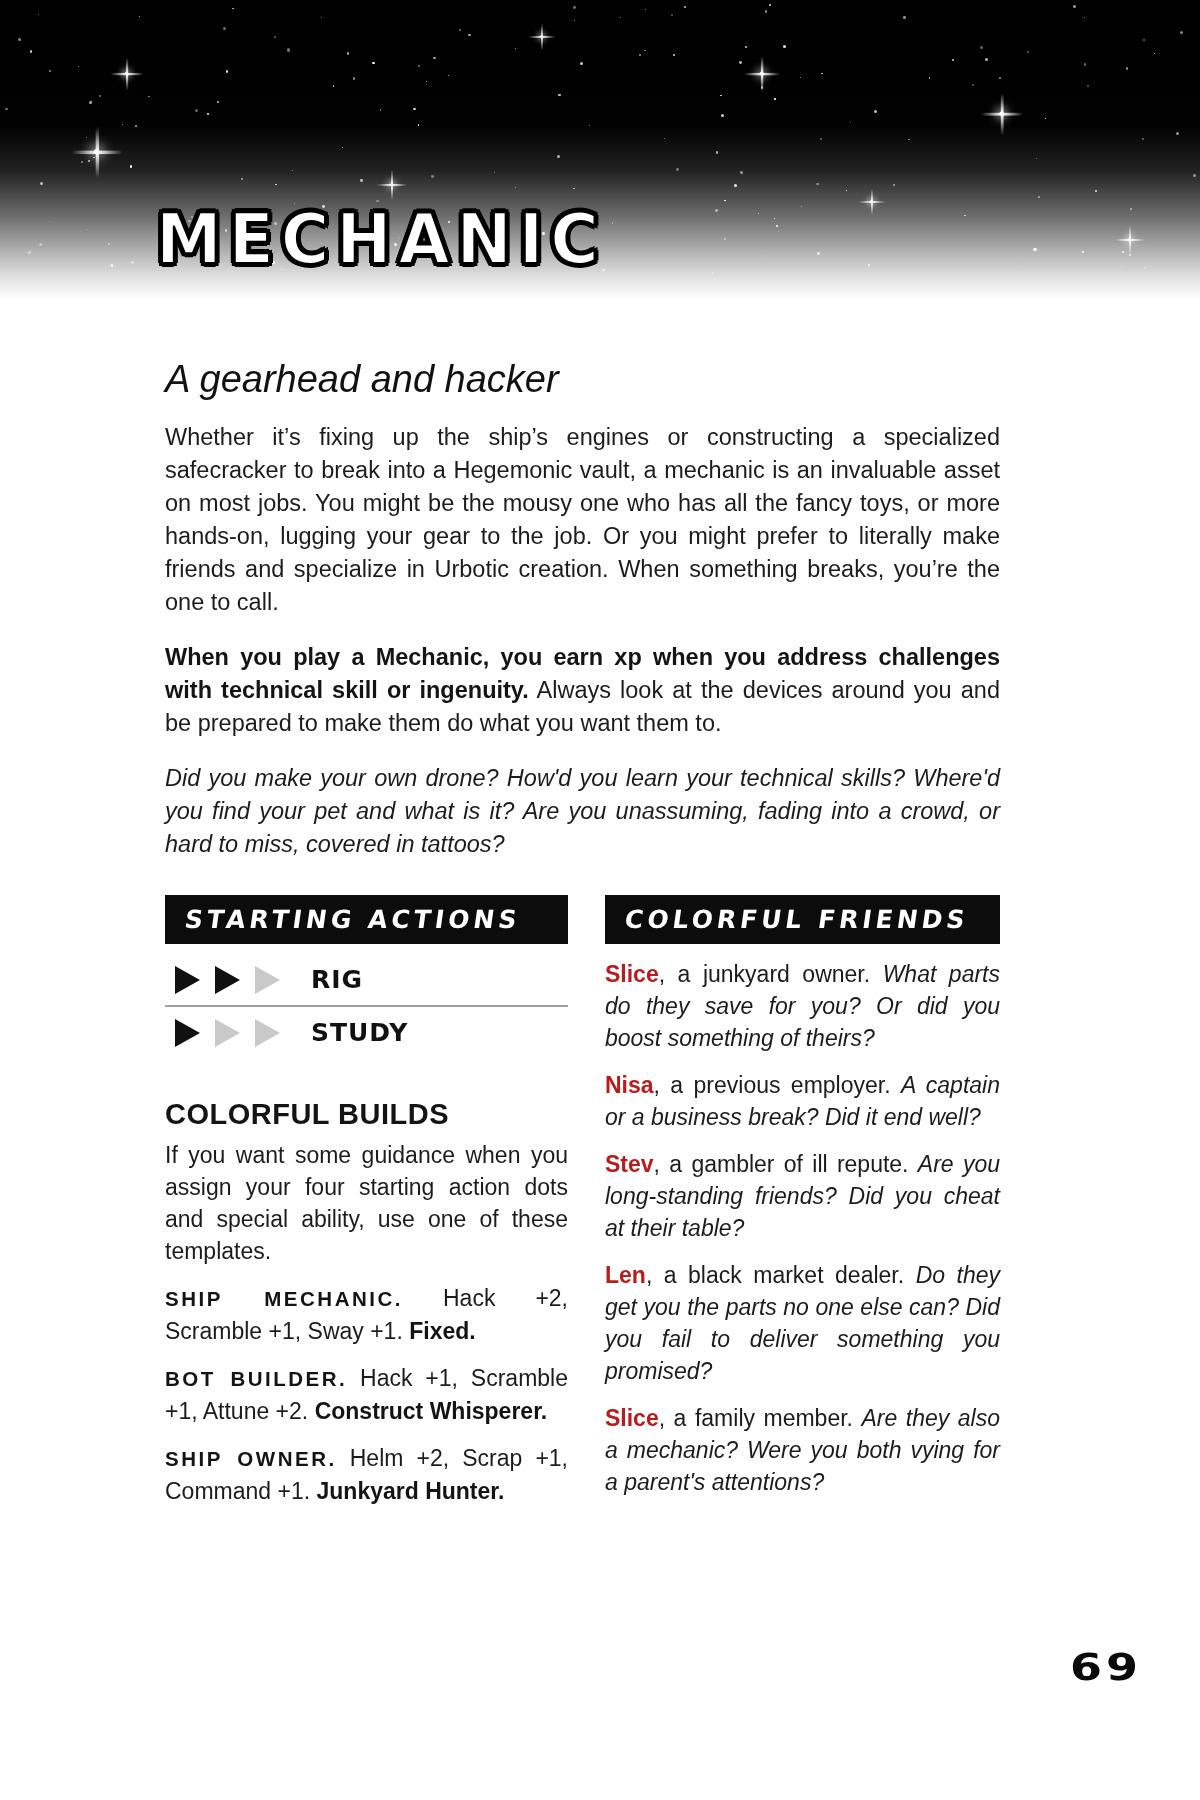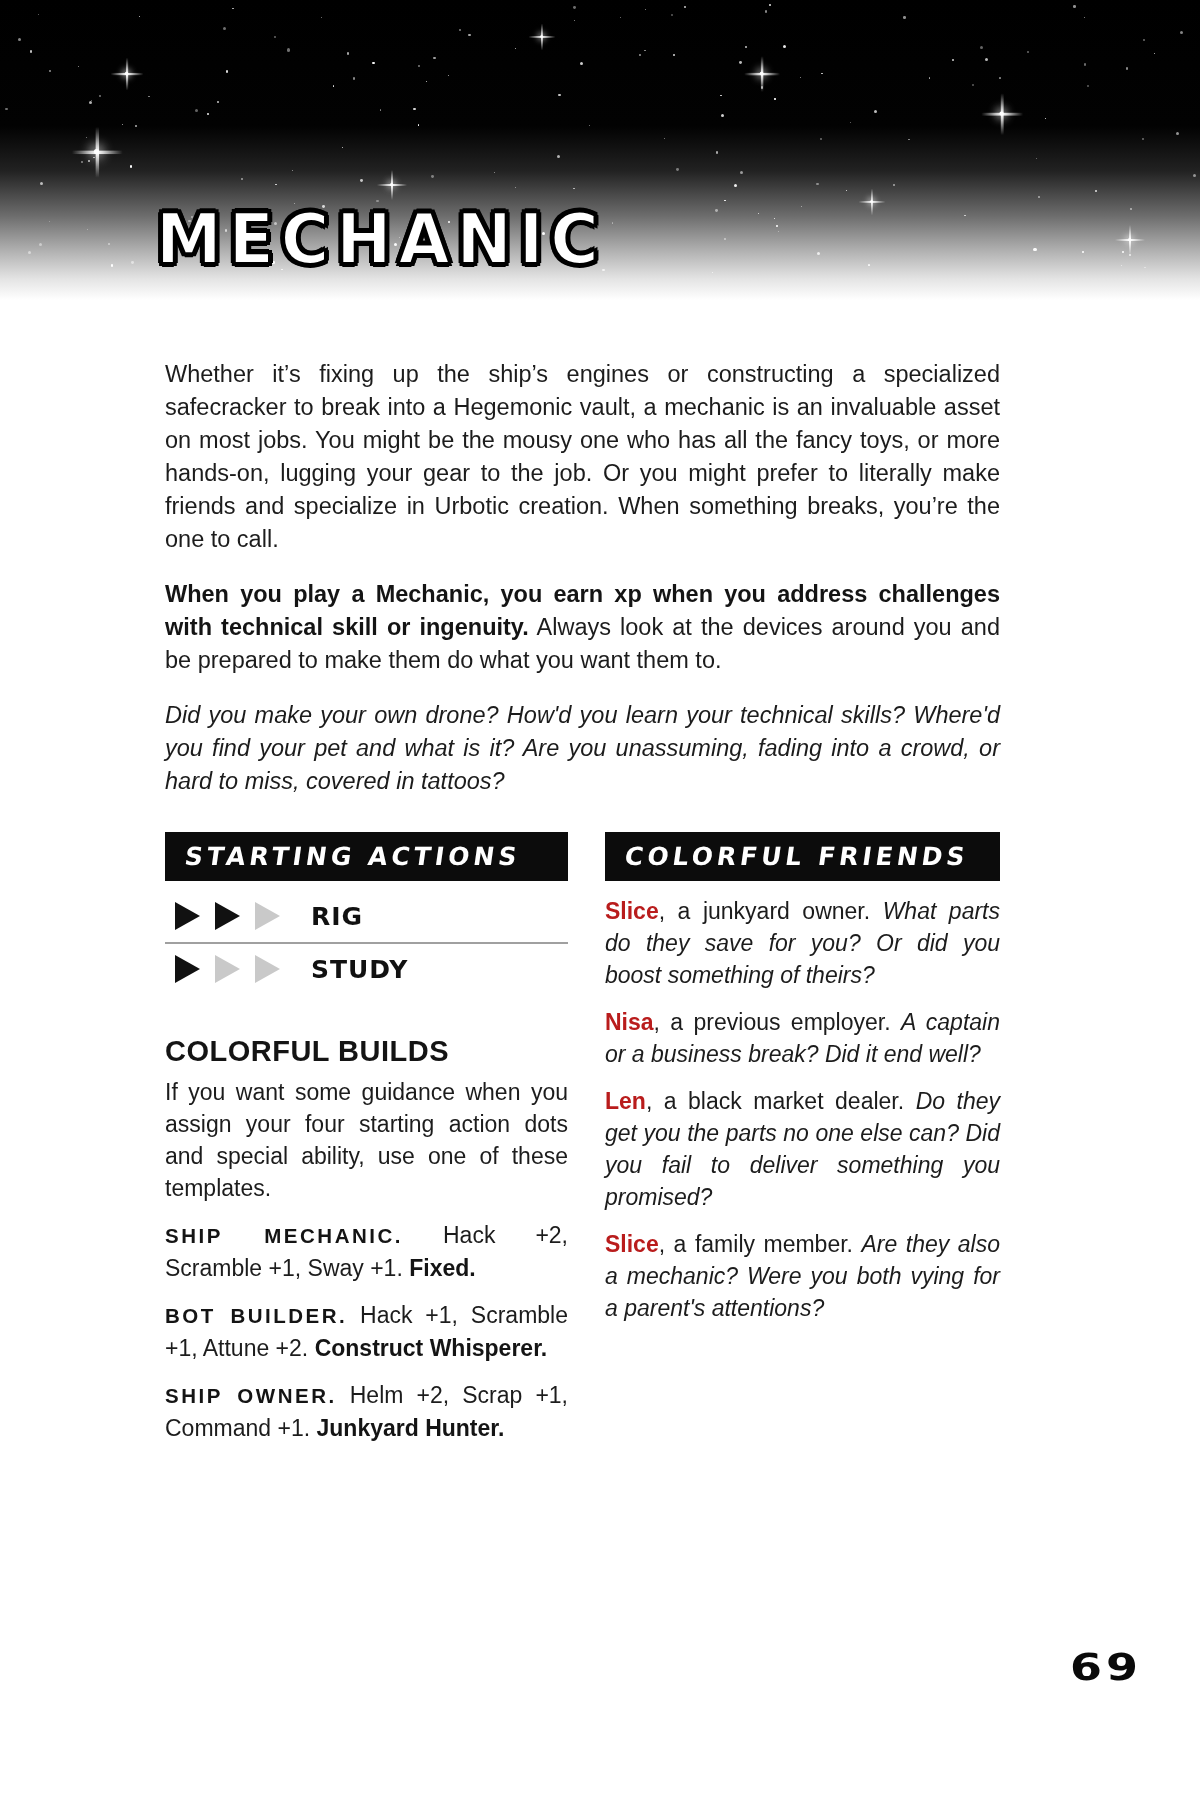--- a/index.html
+++ b/index.html
@@ -38,21 +38,21 @@
   p.body strong{font-weight:bold;color:#141414}
   
   .columns{display:flex;gap:37px;margin-top:34px}
   .col-left{width:403px}
   .col-right{width:395px}
   .section-bar{background:#0c0c0c;height:49px;display:flex;align-items:center;
     padding-left:20px;margin-bottom:14px}
   .section-bar span{
     color:#fff;font-weight:bold;font-size:25px;letter-spacing:4px;
     font-family:"DejaVu Sans",sans-serif;transform:skewX(-8deg);display:inline-block;white-space:nowrap}
-  .action-row{display:flex;align-items:flex-start;padding:7px 0 7px 10px}
+  .action-row{display:flex;align-items:flex-end;padding:7px 0 7px 10px}
   .pips{display:flex;align-items:center}
   .pip{width:0;height:0;border-top:14px solid transparent;border-bottom:14px solid transparent;
     border-left:25px solid #c9c9c9;margin-right:15px}
   .pip.filled{border-left-color:#111}
   .action-label{font-family:"DejaVu Sans",sans-serif;font-weight:bold;font-size:25px;
     letter-spacing:1px;margin-left:16px;color:#111}
   .action-divider{border-top:2px solid #a0a0a0;margin:4px 0;height:0}
   .builds-heading{font-size:29px;font-weight:bold;letter-spacing:.5px;color:#141414;margin:44px 0 8px}
   .col-body{font-size:23px;line-height:32px;text-align:justify;margin:0 0 15px}
   .col-body.italic{}
@@ -243,20 +243,21 @@
         <i class="sparkle" style="left: 540px; top: 35px; transform: scale(0.9);"></i>
         <i class="sparkle" style="left: 870px; top: 200px; transform: scale(0.9);"></i>
         <i class="sparkle" style="left: 240px; top: 235px; transform: scale(0.8);"></i>
       </div>
     <h1 class="page-title">MECHANIC</h1>
   </header>
 
   <main class="content">
 
     <section>
+      <h2 class="tagline">A gearhead and hacker</h2>
       <p class="body">Whether it’s fixing up the ship’s engines or constructing a specialized safecracker to break into a Hegemonic vault, a mechanic is an invaluable asset on most jobs. You might be the mousy one who has all the fancy toys, or more hands-on, lugging your gear to the job. Or you might prefer to literally make friends and specialize in Urbotic creation. When something breaks, you’re the one to call.</p>
       <p class="body"><strong>When you play a Mechanic, you earn xp when you address challenges with technical skill or ingenuity.</strong> <span>Always look at the devices around you and be prepared to make them do what you want them to.</span></p>
       <p class="body italic">Did you make your own drone? How'd you learn your technical skills? Where'd you find your pet and what is it? Are you unassuming, fading into a crowd, or hard to miss, covered in tattoos?</p>
     </section>
 
     <div class="columns">
 
       <div class="col-left">
         <div class="section-bar">
           <span>STARTING ACTIONS</span>
@@ -288,20 +289,21 @@
         <p class="col-body"><span class="build-name">SHIP OWNER.</span> <span>Helm +2, Scrap +1, Command +1.</span> <span class="build-ability">Junkyard Hunter.</span></p>
       </div>
 
       <div class="col-right">
         <div class="section-bar">
           <span>COLORFUL FRIENDS</span>
         </div>
 
         <p class="col-body"><span class="friend-name">Slice</span><span>, a junkyard owner. </span><span class="friend-question">What parts do they save for you? Or did you boost something of theirs?</span></p>
         <p class="col-body"><span class="friend-name">Nisa</span><span>, a previous employer. </span><span class="friend-question">A captain or a business break? Did it end well?</span></p>
+        <p class="col-body"><span class="friend-name">Stev</span><span>, a gambler of ill repute. </span><span class="friend-question">Are you long-standing friends? Did you cheat at their table?</span></p>
         <p class="col-body"><span class="friend-name">Len</span><span>, a black market dealer. </span><span class="friend-question">Do they get you the parts no one else can? Did you fail to deliver something you promised?</span></p>
         <p class="col-body"><span class="friend-name">Slice</span><span>, a family member. </span><span class="friend-question">Are they also a mechanic? Were you both vying for a parent's attentions?</span></p>
       </div>
 
     </div>
   </main>
 
   <div class="page-number">69</div>
 
 </div>

